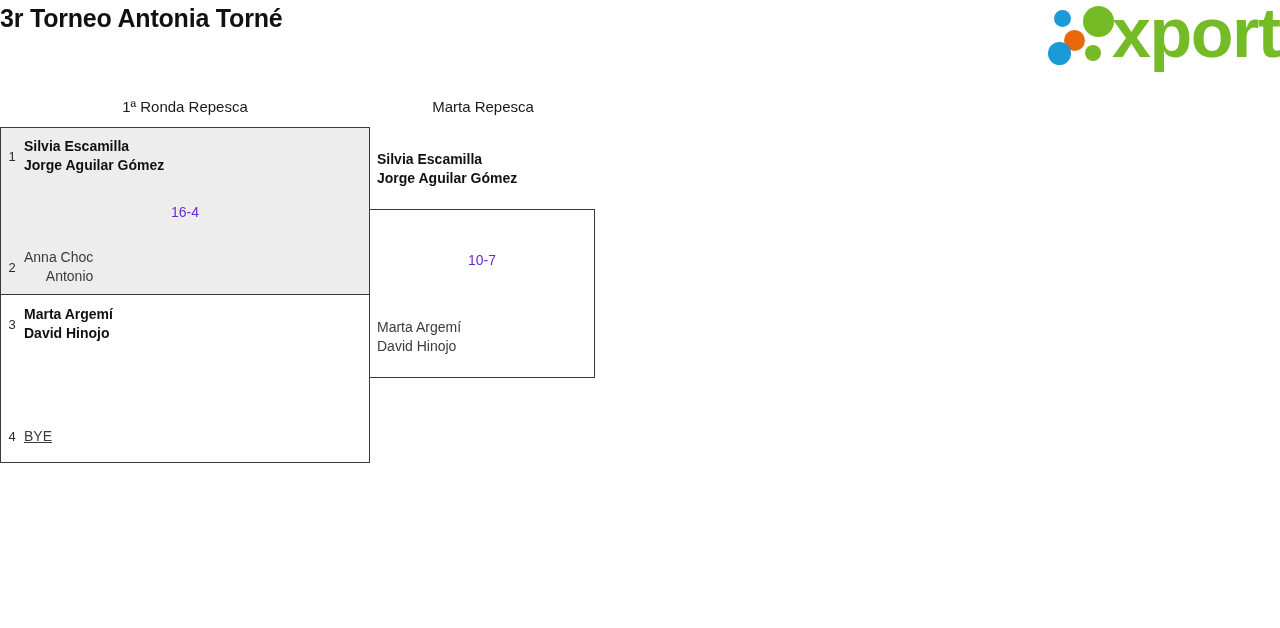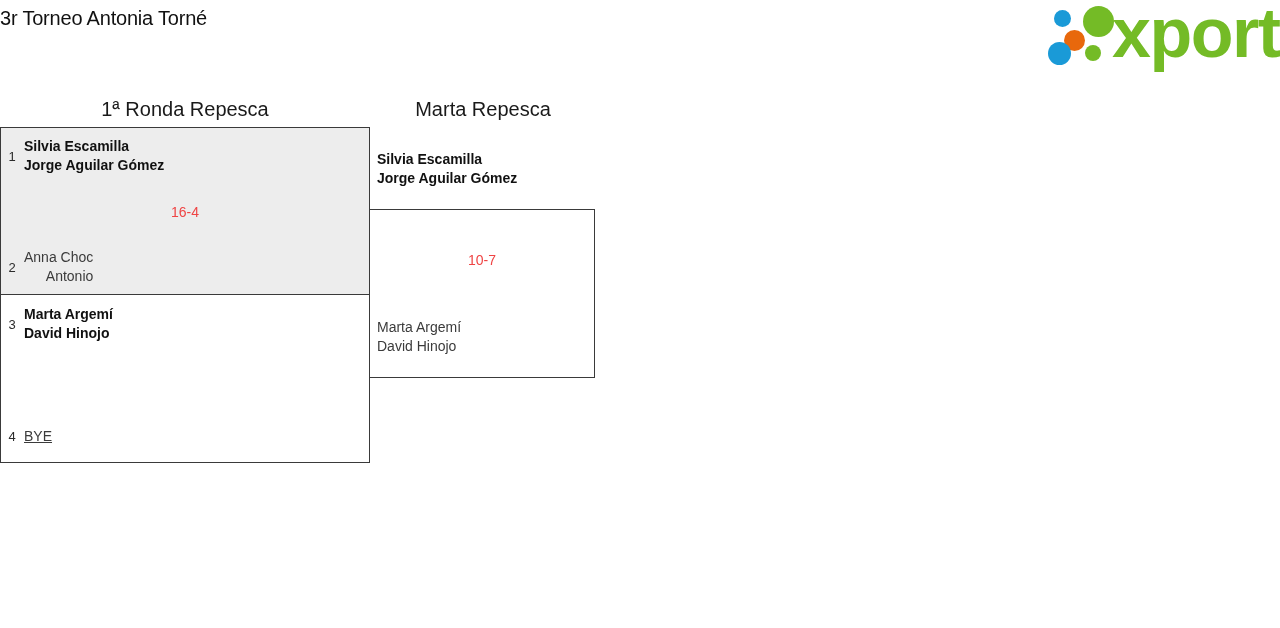--- a/index.html
+++ b/index.html
@@ -22,22 +22,22 @@
     left: 0; top: 0;
     width: 1280px;
     height: 90px;
   }
   #title-block {
     position: absolute;
     left: 0; top: 2px;
     line-height: 33px;
   }
   .title-line {
-    font-size: 20px;
-    font-weight: 400;
+    font-size: 25px;
+    font-weight: 700;
     letter-spacing: -0.2px;
     white-space: nowrap;
     color: #111111;
   }
 
   
   #brand-logo {
     position: absolute;
     left: 1048px; top: 4px;
     width: 228px; height: 62px;
@@ -61,21 +61,21 @@
     letter-spacing: -1.5px;
     color: #74bb26;
     line-height: 62px;
   }
 
   
   #bracket { position: absolute; left: 0; top: 0; width: 1280px; height: 628px; }
 
   .round-header {
     position: absolute;
-    font-size: 20px;
+    font-size: 15px;
     font-weight: 400;
     color: #1a1a1a;
     text-align: center;
     white-space: nowrap;
   }
   #round-header-0 { left: 0px;   top: 98px; width: 370px; }
   #round-header-1 { left: 370px; top: 98px; width: 226px; }
 
   .match-box {
     position: absolute;
@@ -130,21 +130,21 @@
     white-space: nowrap;
   }
   .final-competitor .nm { display: block; }
   #competitor-r2-m1-top    { top: 150px; font-weight: 700; color: #111111; }
   #competitor-r2-m1-bottom { top: 318px; font-weight: 400; color: #3b3b3b; }
 
   .score {
     position: absolute;
     font-size: 14px;
     font-weight: 400;
-    color: #ef4444;
+    color: #6d28d9;
     text-align: center;
     white-space: nowrap;
   }
   #score-r1-m1 { left: 85px;  top: 204px; width: 200px; }
   #score-r2-m1 { left: 382px; top: 232px; width: 200px; margin-top: 20px; }
 </style>
 </head>
 <body>
 
 <div id="tournament-header">

